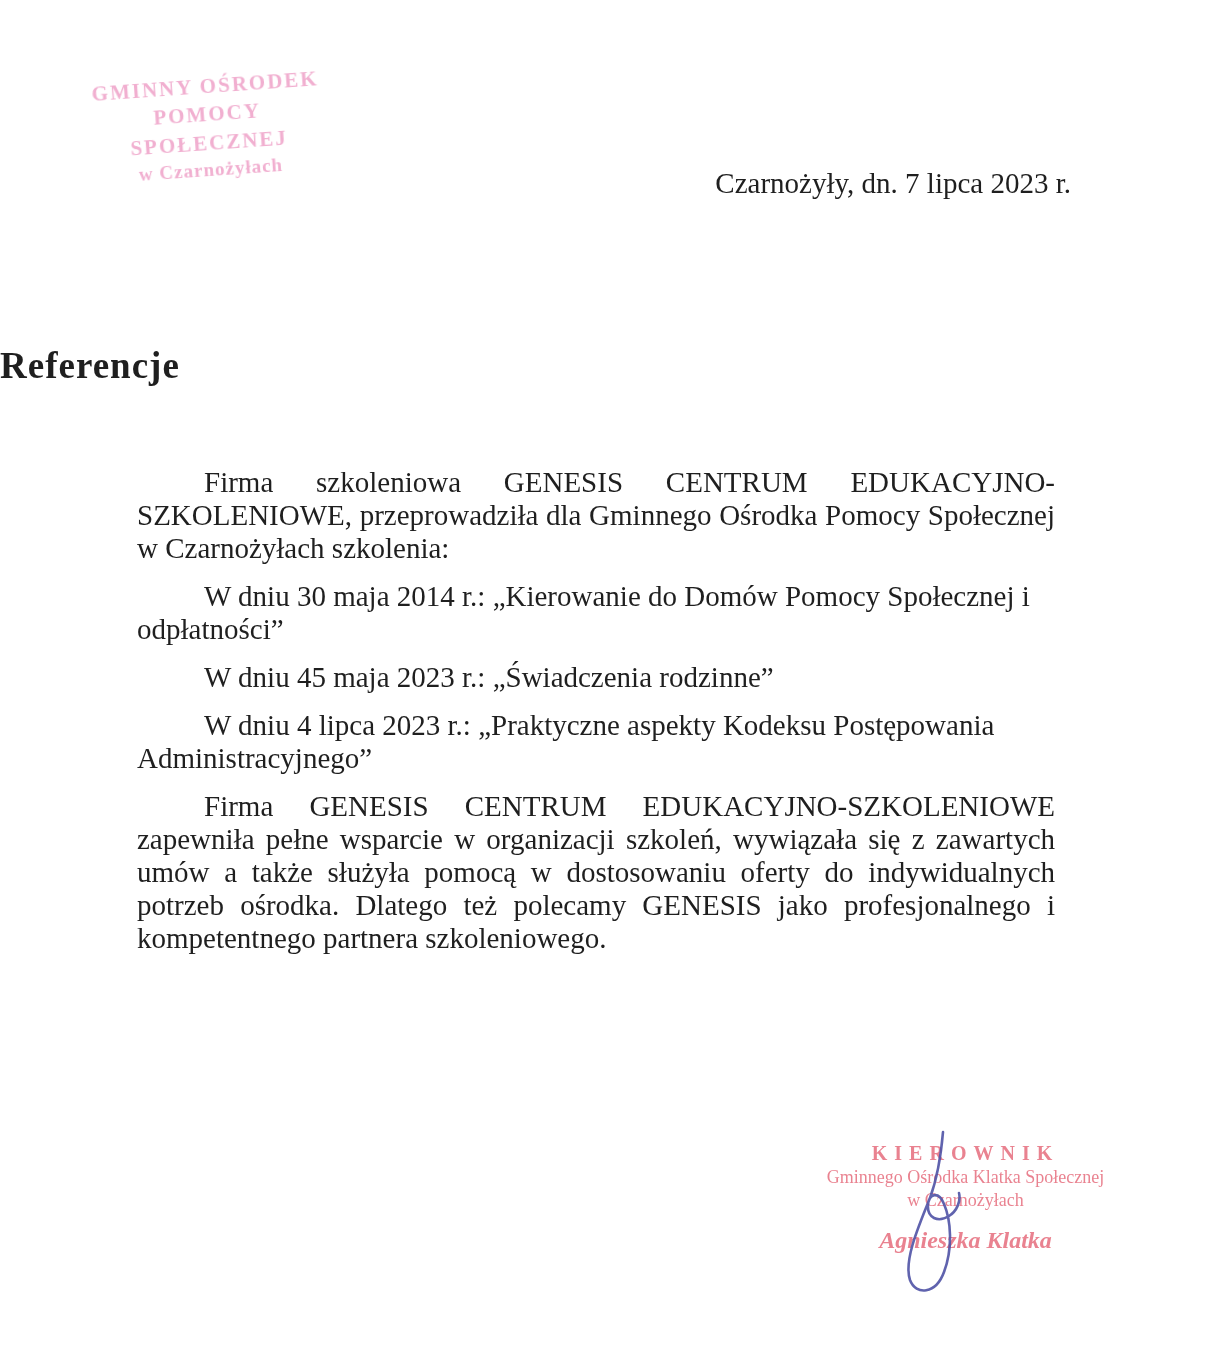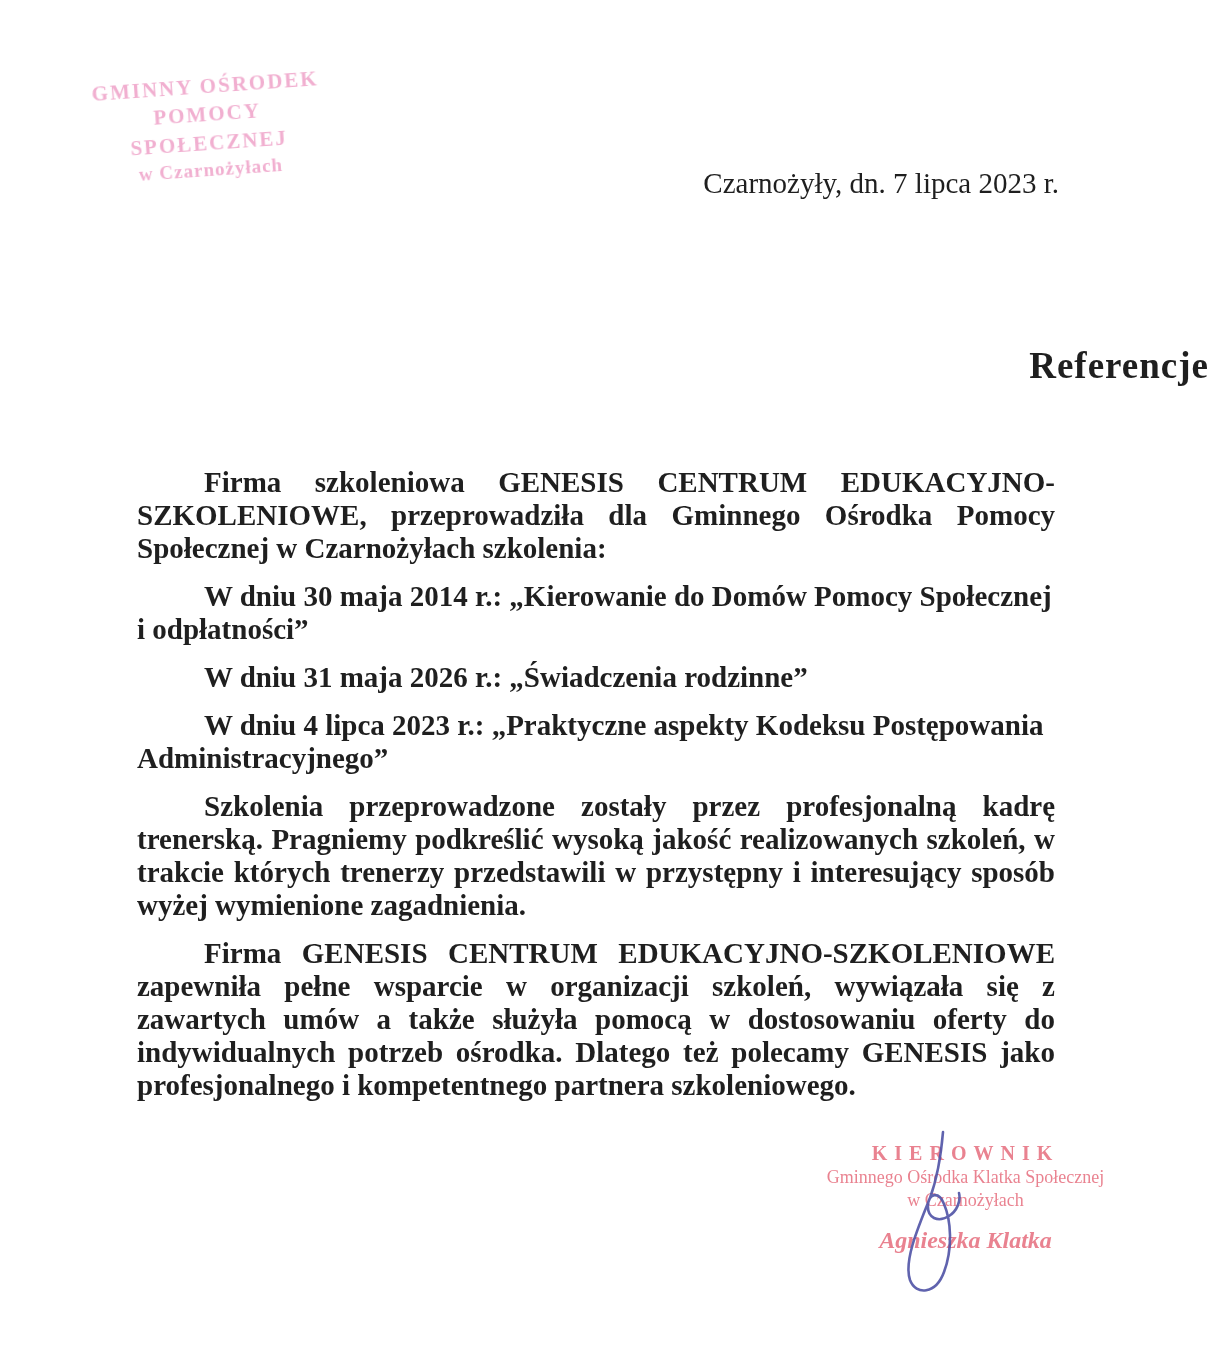--- a/index.html
+++ b/index.html
@@ -38,49 +38,48 @@
   }
   .top-stamp .s-line3 {
     font-size: 19px;
     letter-spacing: 1px;
   }
 
   
   .dateline {
     position: absolute;
     top: 167px;
-    right: 150px;
+    right: 138px;
     font-size: 29px;
   }
 
   
   .doc-title {
     position: absolute;
     top: 344px;
     left: 0;
     width: 100%;
-    text-align: right;
+    text-align: left;
     font-size: 37px;
     font-weight: bold;
     letter-spacing: 1px;
   }
 
   
   .doc-body {
     position: absolute;
     left: 137px;
     top: 466px;
     width: 921px;
     font-size: 29px;
     line-height: 33px;
   }
   .doc-body p {
     margin: 0 3px 15px 0;
     text-indent: 67px;
-    font-weight: bold;
   }
   .doc-body p.justify {
     text-align: justify;
   }
 
   
   .bottom-stamp {
     position: absolute;
     left: 818px;
     top: 1140px;
@@ -129,23 +128,22 @@
     <div class="s-line3">w Czarnożyłach</div>
   </div>
 
   <div class="dateline">Czarnożyły, dn. 7 lipca 2023 r.</div>
 
   <div class="doc-title">Referencje</div>
 
   <div class="doc-body">
     <p class="justify">Firma szkoleniowa GENESIS CENTRUM EDUKACYJNO-SZKOLENIOWE, przeprowadziła dla Gminnego Ośrodka Pomocy Społecznej w Czarnożyłach szkolenia:</p>
     <p>W dniu 30 maja 2014 r.: „Kierowanie do Domów Pomocy Społecznej i odpłatności”</p>
-    <p>W dniu 31 maja 2026 r.: „Świadczenia rodzinne”</p>
+    <p>W dniu 45 maja 2023 r.: „Świadczenia rodzinne”</p>
     <p>W dniu 4 lipca 2023 r.: „Praktyczne aspekty Kodeksu Postępowania Administracyjnego”</p>
-    <p class="justify">Szkolenia przeprowadzone zostały przez profesjonalną kadrę trenerską. Pragniemy podkreślić wysoką jakość realizowanych szkoleń, w trakcie których trenerzy przedstawili w przystępny i interesujący sposób wyżej wymienione zagadnienia.</p>
     <p class="justify">Firma GENESIS CENTRUM EDUKACYJNO-SZKOLENIOWE zapewniła pełne wsparcie w organizacji szkoleń, wywiązała się z zawartych umów a także służyła pomocą w dostosowaniu oferty do indywidualnych potrzeb ośrodka. Dlatego też polecamy GENESIS jako profesjonalnego i kompetentnego partnera szkoleniowego.</p>
   </div>
 
   <div class="bottom-stamp">
     <div class="role">KIEROWNIK</div>
     <div class="org1">Gminnego Ośrodka Klatka Społecznej</div>
     <div class="org2">w Czarnożyłach</div>
     <div class="signer">Agnieszka Klatka</div>
   </div>
 

